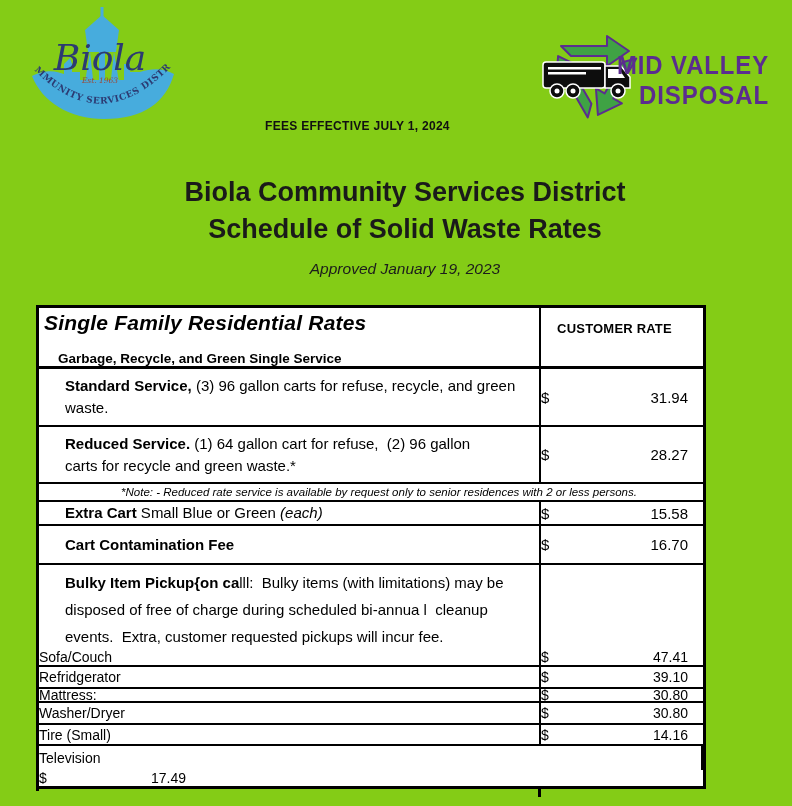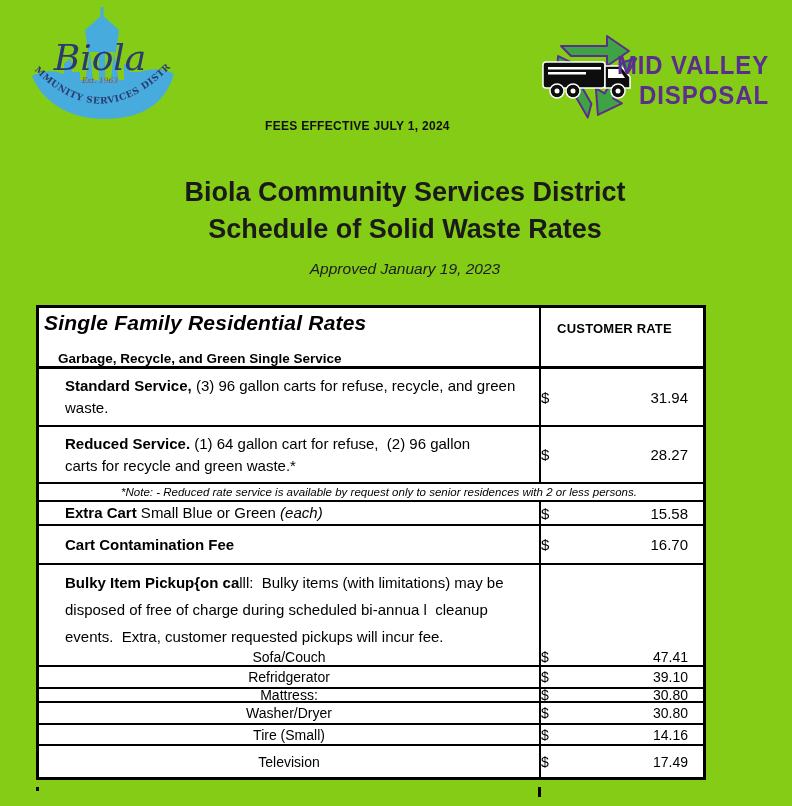--- a/index.html
+++ b/index.html
@@ -31,24 +31,24 @@
   .tbl-subtitle{font-size:13.5px;font-weight:bold;margin:4px 0 0 14px;}
   .rate-header{align-items:flex-start;justify-content:center;padding-top:13px;font-size:13px;font-weight:bold;letter-spacing:.2px;}
   
   .rh-standard{height:58px;} .rh-reduced{height:57px;}
   .rh-note{height:18px;align-items:center;padding-left:16px;font-size:11.5px;font-style:italic;justify-content:center;}
   .rh-extra{height:24px;} .rh-contam{height:39px;}
   .rh-bulky{height:84px;border-bottom:none;}
   .rh-bulky .t-label{justify-content:flex-start;padding-top:4px;}
   .rh-bulky .t-text{line-height:27px;}
   .rh-item{height:22px;}
-  .rh-item .t-label{font-size:14px;text-align:center;}
+  .rh-item .t-label{font-size:14px;}
   .rh-item .t-rate{font-size:14px;}
   .rh-sofa{height:18px;} .rh-mattress{height:14px;} .rh-tire{height:21px;}
-  .rh-tv{height:31px;border-bottom:none;}
+  .rh-tv{height:40px;border-bottom:none;flex-direction:column;}
   .pad-left{padding-left:26px;}
   
   .divider-stub{position:absolute;left:538px;top:787px;width:3px;height:10px;background:#000;}
   .left-stub{position:absolute;left:36px;top:787px;width:3px;height:4px;background:#000;}
 </style>
 </head>
 <body>
 
 <div class="page">
 

